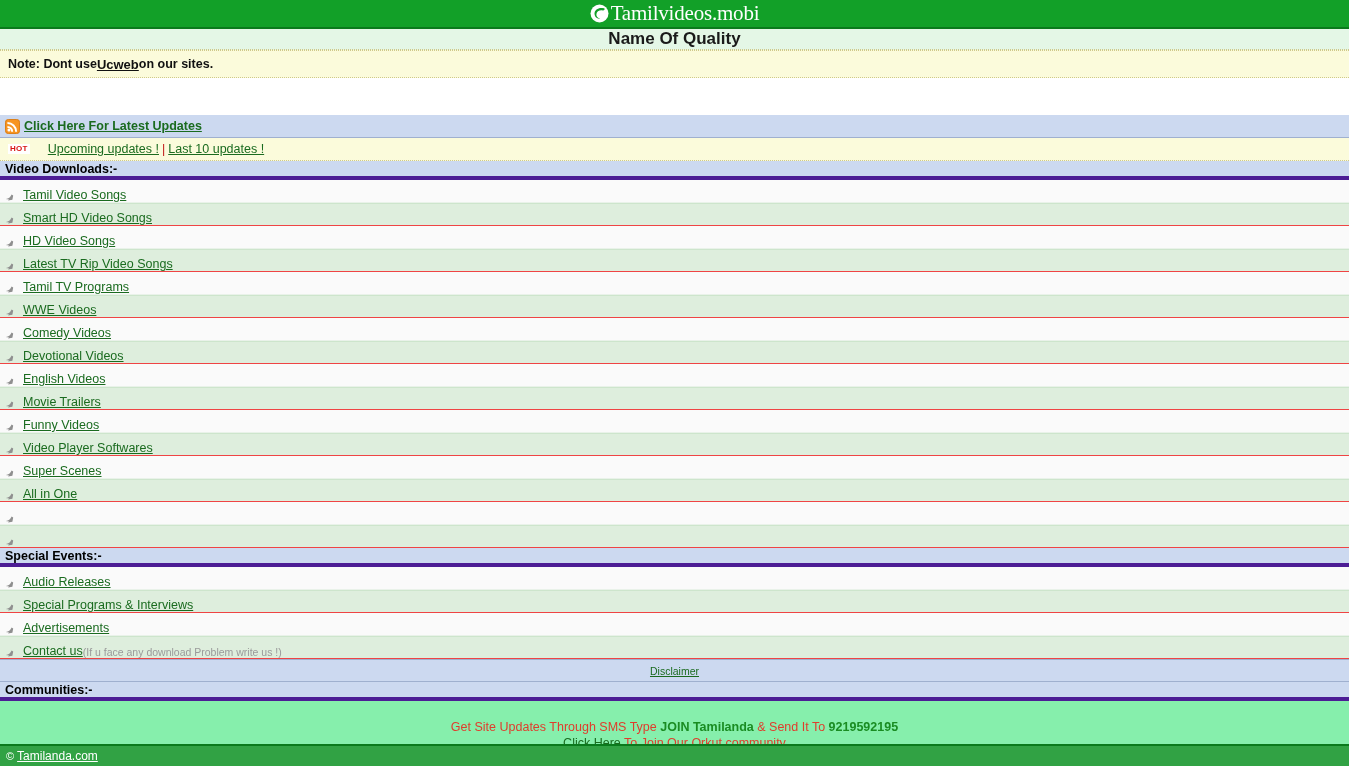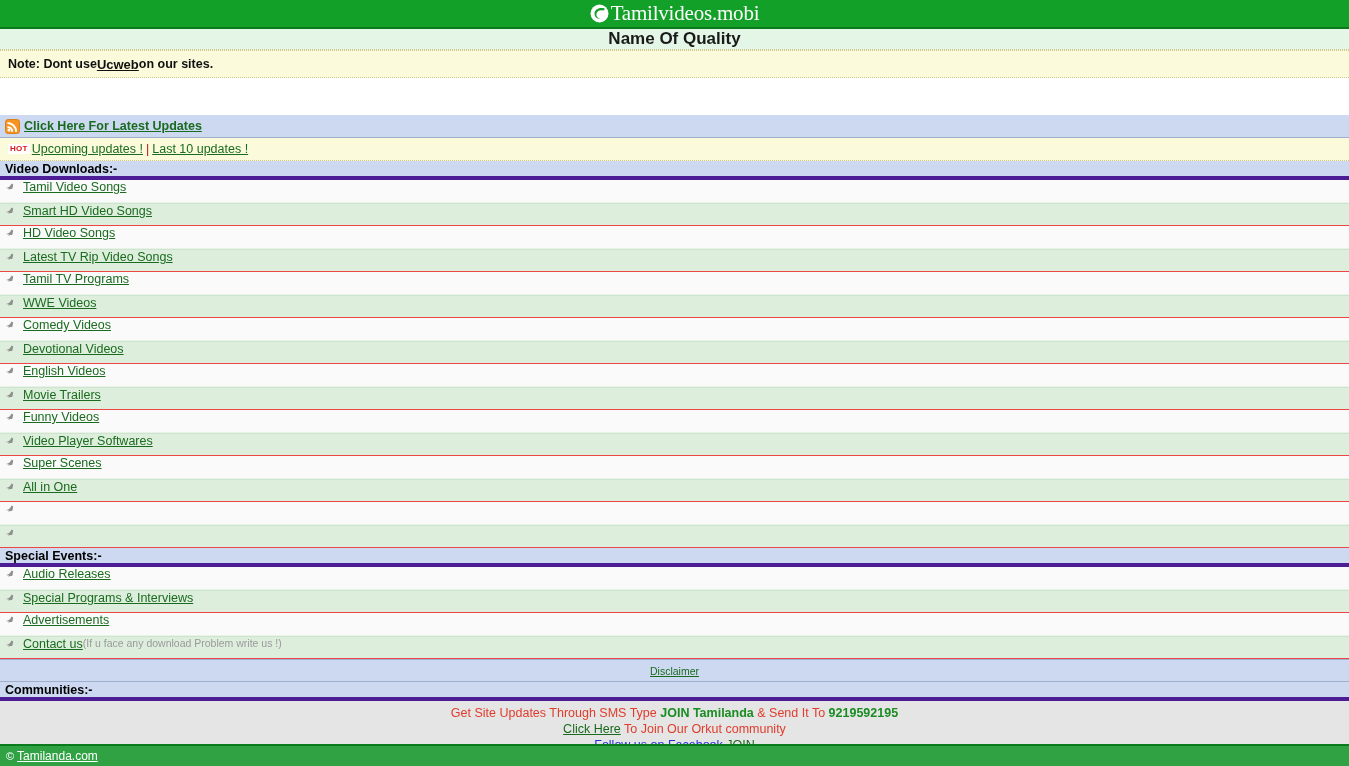--- a/index.html
+++ b/index.html
@@ -123,21 +123,21 @@
     padding-left: 8px;
     box-sizing: border-box;
   }
   .hot-badge {
     font-size: 8px;
     font-weight: bold;
     color: #d81414;
     background: #ffffff;
     letter-spacing: 0.3px;
     padding: 0 2px;
-    margin-right: 2px;
+    margin-right: 18px;
     line-height: 10px;
   }
   .updates-link {
     font-size: 12.5px;
     color: #1a6b1f;
     text-decoration: underline;
     cursor: pointer;
   }
   .updates-sep {
     color: #c01818;
@@ -156,21 +156,21 @@
     box-sizing: border-box;
     font-size: 12.5px;
     font-weight: bold;
     color: #000000;
   }
 
   
   .row {
     height: 23px;
     display: flex;
-    align-items: flex-start;
+    align-items: flex-end;
     padding-left: 5px;
     box-sizing: border-box;
   }
   .row.odd {
     background: #fafafa;
     border-bottom: 1px solid #e9f2e9;
   }
   .row.even {
     background: #deeedd;
     border-top: 1px solid #cde5cc;
@@ -205,23 +205,23 @@
   }
   .disclaimer-link {
     font-size: 10.5px;
     color: #1a6b1f;
     text-decoration: underline;
     cursor: pointer;
   }
 
   
   .community-block {
-    background: #e5e5e5;
+    background: #86efac;
     text-align: center;
-    padding-top: 4px;
+    padding-top: 18px;
   }
   .community-line {
     font-size: 12.5px;
     line-height: 16px;
     white-space: nowrap;
   }
   .c-red   { color: #e03c2c; }
   .c-green { color: #1a8c22; font-weight: bold; }
   .c-blue  { color: #2030d8; }
   .c-link  {

